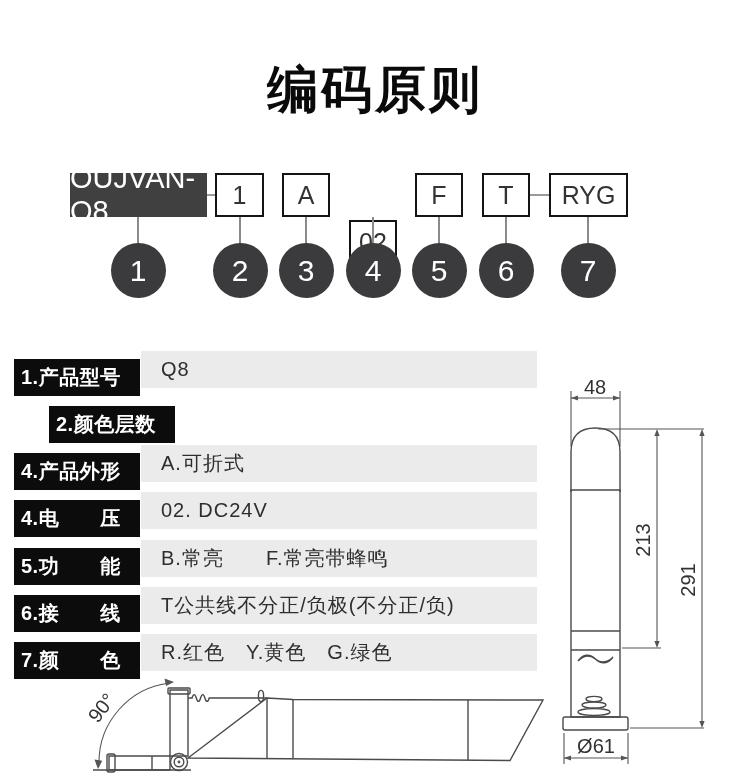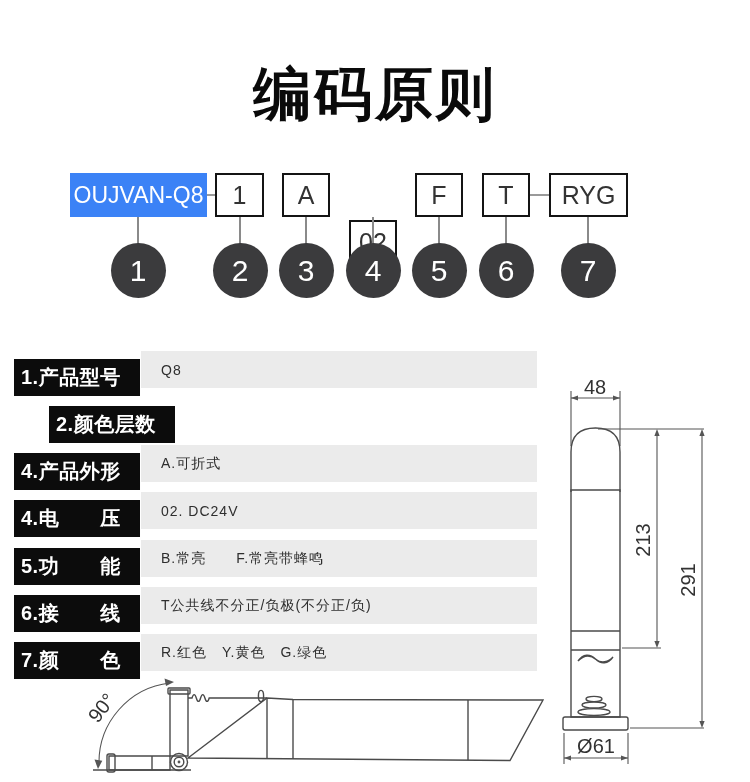--- a/index.html
+++ b/index.html
@@ -3,30 +3,30 @@
 <meta charset="utf-8">
 <style>
   * { margin: 0; padding: 0; box-sizing: border-box; }
   html, body { width: 750px; height: 782px; background: #ffffff; font-family: "Liberation Sans", sans-serif; overflow: hidden; }
   .stage { position: relative; width: 750px; height: 782px; background: #fff; }
 
   
   .title {
     position: absolute; left: 0; top: 56px; width: 750px;
     text-align: center; font-family: "Liberation Serif", serif;
-    font-weight: 900; font-size: 58px; color: #0a0a0a; letter-spacing: 3px;
+    font-weight: 900; font-size: 51px; color: #0a0a0a; letter-spacing: 3px;
   }
 
   
   .code-box {
     position: absolute; top: 173px; height: 44px;
     display: flex; align-items: center; justify-content: center;
     font-size: 25px; color: #333;
   }
-  .code-box.dark { background: #3b82f6; color: #ffffff; font-size: 23px; border: none; }
+  .code-box.dark { background: #404040; color: #ffffff; font-size: 29px; border: none; }
   .code-box.light { background: #ffffff; border: 2.5px solid #141414; }
 
   .conn-h { position: absolute; height: 2px; background: #9a9a9a; top: 194px; }
   .conn-v { position: absolute; width: 2px; background: #8a8a8a; top: 217px; height: 27px; }
 
   .num-circle {
     position: absolute; top: 243px; width: 55px; height: 55px;
     background: #3b3b3d; border-radius: 50%;
     display: flex; align-items: center; justify-content: center;
     color: #fff; font-size: 30px; font-weight: 300;
@@ -34,21 +34,21 @@
 
   
   .t-row { position: absolute; left: 14px; width: 523px; height: 37px; }
   .t-label {
     position: absolute; left: 0; top: 8px; width: 126px; height: 37px;
     background: #0c0c0c; color: #ffffff; font-weight: bold; font-size: 20px;
     display: flex; align-items: center; padding-left: 7px; white-space: pre; letter-spacing: 0.5px;
   }
   .t-value {
     position: absolute; left: 127px; top: 0; width: 396px; height: 37px;
-    background: #ebebeb; color: #2e2e2e; font-size: 14px;
+    background: #ebebeb; color: #2e2e2e; font-size: 20px;
     display: flex; align-items: center; padding-left: 20px; white-space: pre; letter-spacing: 1px;
   }
 
   svg { position: absolute; overflow: visible; }
   svg * { vector-effect: non-scaling-stroke; }
   .dwg { stroke: #4a4a4a; stroke-width: 1.4; fill: none; }
   .dim { stroke: #555; stroke-width: 1.1; fill: none; }
   .arr { fill: #555; stroke: none; }
   .dim-text { fill: #333; font-family: "Liberation Sans", sans-serif; font-size: 20px; }
 </style>

